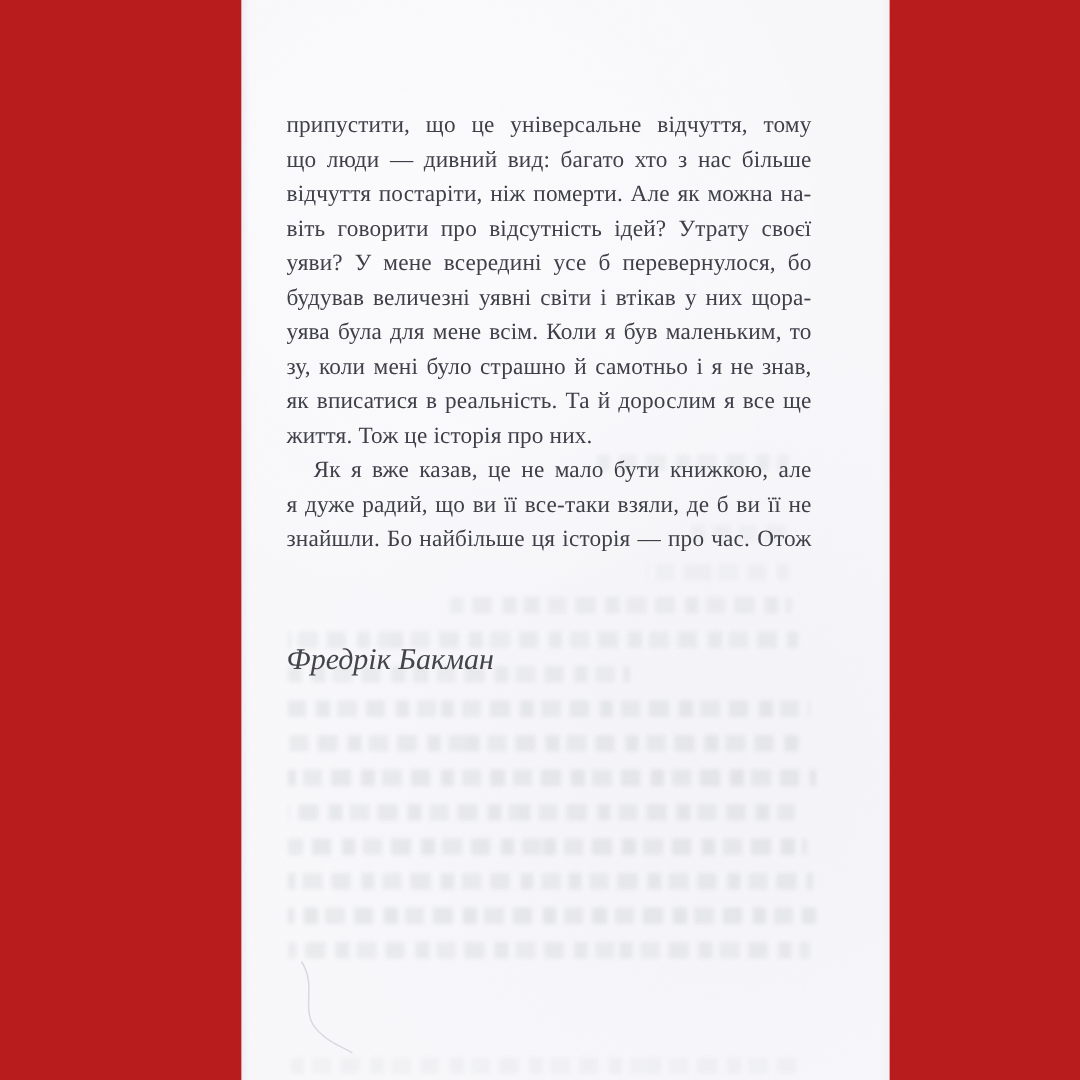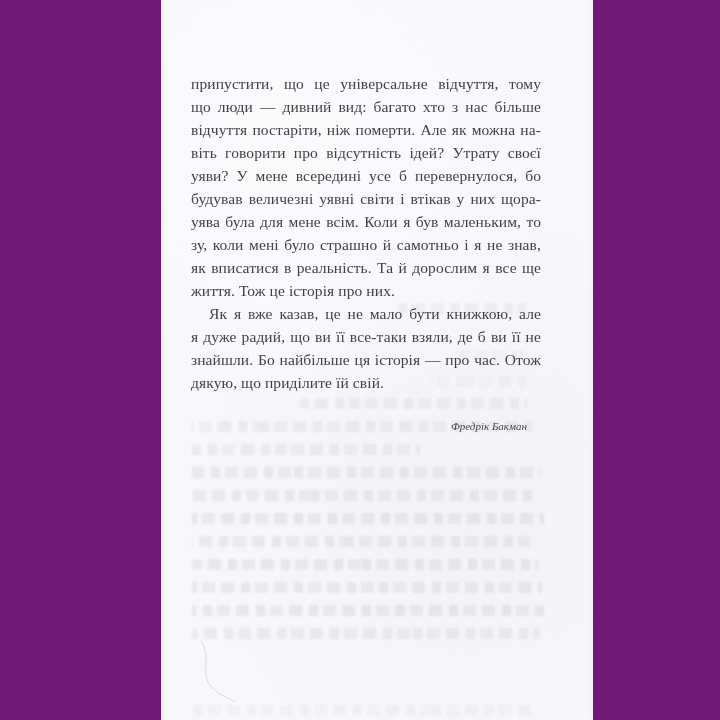--- a/index.html
+++ b/index.html
@@ -5,21 +5,21 @@
   html, body {
     margin: 0; padding: 0;
     width: 720px; height: 720px;
     overflow: hidden;
     background: #ffffff;
     font-family: "Liberation Serif", "DejaVu Serif", serif;
   }
   .photo {
     position: relative;
     width: 720px; height: 720px;
-    background: #701a75;
+    background: #b91c1c;
   }
   .paper {
     position: absolute;
     left: 161px; top: 0;
     width: 432px; height: 720px;
     background-color: #f8f8fb;
     background-image:
       linear-gradient(90deg, rgba(228,228,236,0.55) 0px, rgba(248,248,251,0) 5px),
       linear-gradient(270deg, rgba(234,234,241,0.4) 0px, rgba(248,248,251,0) 6px),
       radial-gradient(circle at 30% 20%, rgba(255,255,255,0.5), rgba(255,255,255,0) 45%),
@@ -37,27 +37,26 @@
   .line {
     height: 23px;
     text-align: justify;
     text-align-last: justify;
     letter-spacing: 0.1px;
   }
   .line.last { text-align-last: left; }
   .para2 .line:first-child { text-indent: 18px; }
   .signature {
     position: absolute;
-    left: 30px; top: 415px;
+    left: 30px; top: 429px;
     width: 350px;
     box-sizing: border-box;
     padding-right: 14px;
-    text-align: right;
     font-style: italic;
-    font-size: 11px;
+    font-size: 20px;
     line-height: 23px;
     color: #44444e;
   }
   .bleed-layer { position: absolute; left: 0; top: 0; width: 432px; height: 720px; pointer-events: none; }
   .bleed {
     position: absolute;
     height: 11px;
     filter: blur(1.3px);
     background-image: repeating-linear-gradient(90deg,
       rgba(88,98,94,0.75) 0px, rgba(88,98,94,0.75) 9px,
@@ -114,21 +113,20 @@
           <div class="line">будував величезні уявні світи і втікав у них щора-</div>
           <div class="line">уява була для мене всім. Коли я був маленьким, то</div>
           <div class="line">зу, коли мені було страшно й самотньо і я не знав,</div>
           <div class="line">як вписатися в реальність. Та й дорослим я все ще</div>
           <div class="line last">життя. Тож це історія про них.</div>
         </div>
       <div class="para2">
           <div class="line">Як я вже казав, це не мало бути книжкою, але</div>
           <div class="line">я дуже радий, що ви її все-таки взяли, де б ви її не</div>
           <div class="line">знайшли. Бо найбільше ця історія — про час. Отож</div>
-          <div class="line last">дякую, що приділите їй свій.</div>
         </div>
     </div>
 
     <div class="signature">Фредрік Бакман</div>
 
     <svg class="scratch" width="70" height="70">
       <path d="M 12 3 C 24 22, 8 38, 26 52 C 32 58, 40 60, 46 64" fill="none" stroke="rgba(135,140,150,0.28)" stroke-width="1"></path>
     </svg>
 
   </div>

